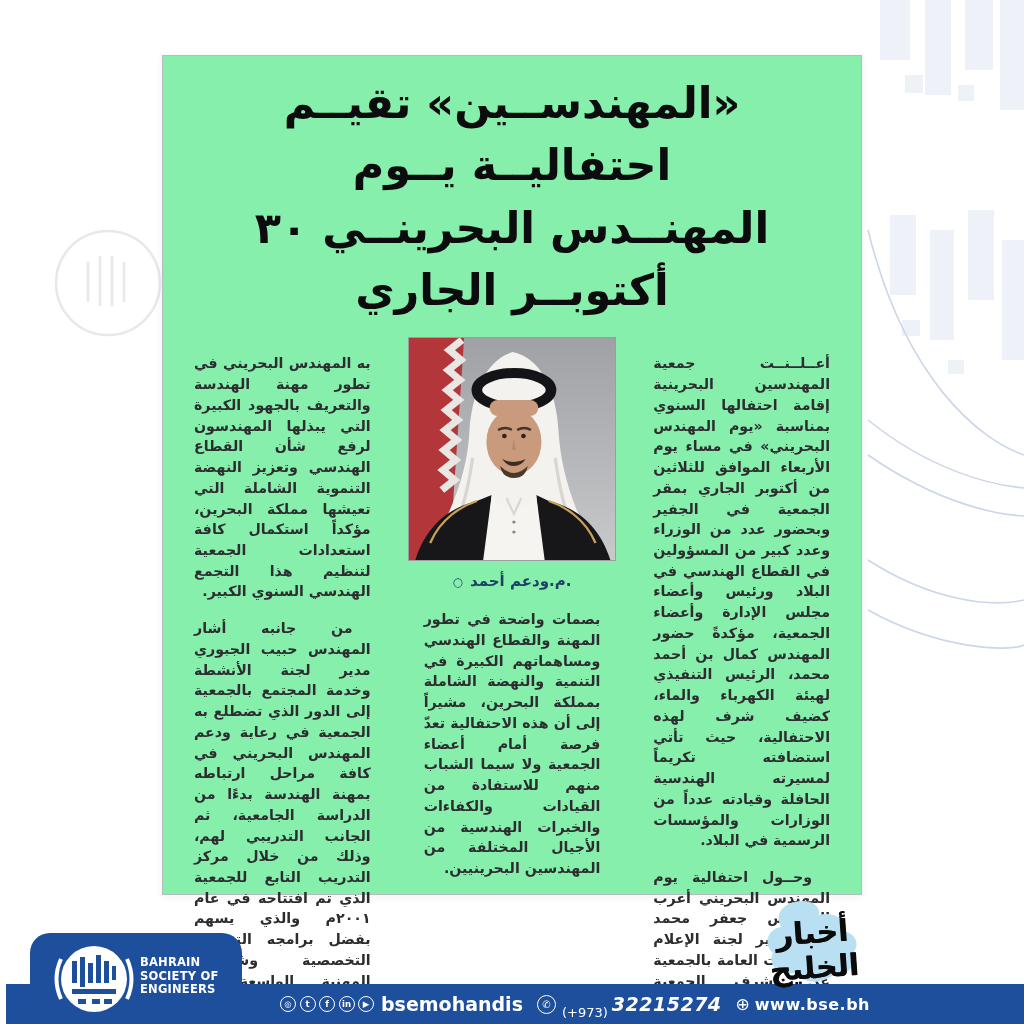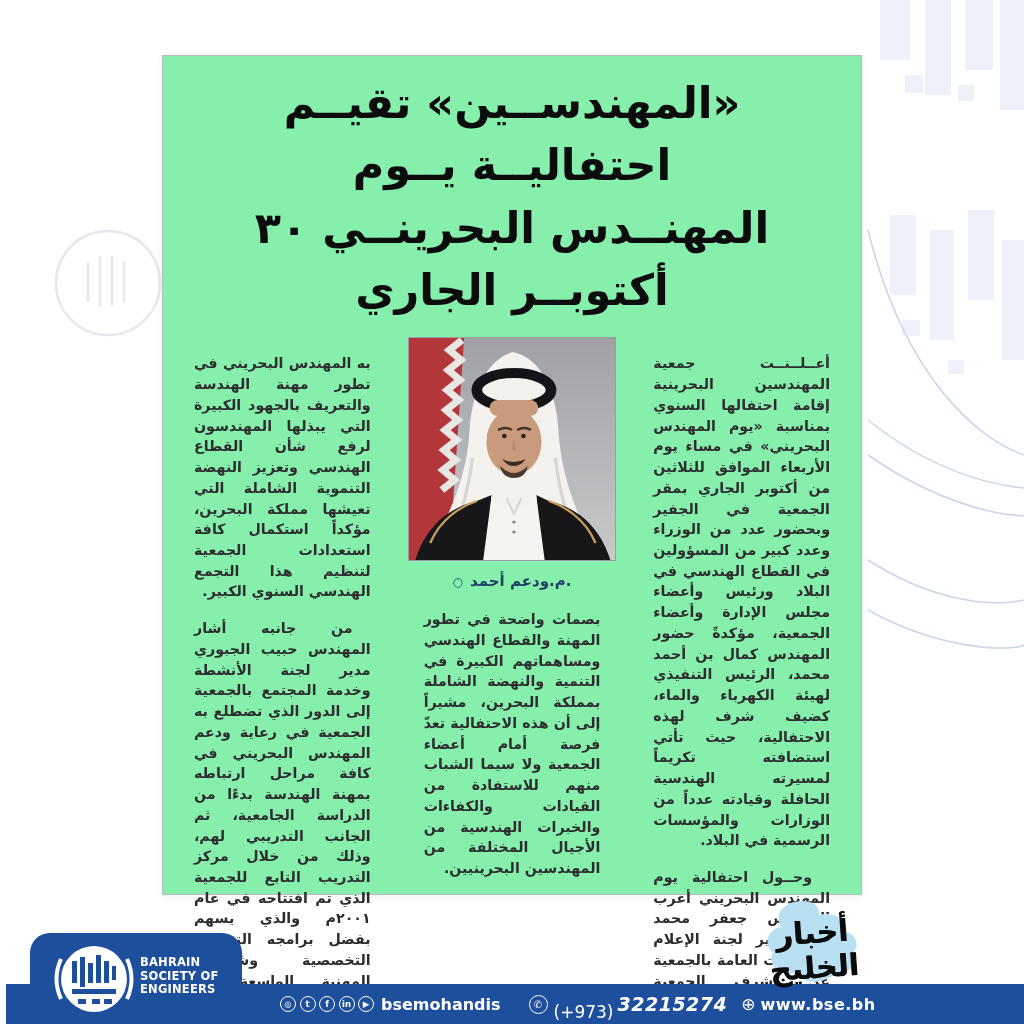--- a/index.html
+++ b/index.html
@@ -38,24 +38,24 @@
   .org{position:absolute;left:110px;top:23px;color:#fff;font-weight:bold;
        font-size:11.5px;line-height:1.18;letter-spacing:.2px;}
   .bse-logo{position:absolute;left:24px;top:6px;}
 
   .bar-content{position:absolute;left:280px;top:984px;height:40px;z-index:5;
                display:flex;align-items:center;color:#fff;}
   .soc{display:flex;gap:3.5px;align-items:center;}
   .soc .ic{width:16px;height:16px;border:1.3px solid #fff;border-radius:50%;
            display:flex;align-items:center;justify-content:center;
            font-size:8.5px;font-weight:bold;color:#fff;box-sizing:border-box;}
-  .handle{font-size:16px;font-weight:bold;margin:0 28px 0 7px;}
+  .handle{font-size:19px;font-weight:bold;margin:0 14px 0 7px;}
   .wa{width:17px;height:17px;border:1.3px solid #fff;border-radius:50%;
       display:flex;align-items:center;justify-content:center;font-size:10px;}
-  .prefix{font-size:17px;margin:16px 4px 0 6px;}
+  .prefix{font-size:13px;margin:16px 4px 0 6px;}
   .phone{font-size:19px;font-weight:bold;letter-spacing:.5px;font-style:italic;}
   .globe{font-size:17px;margin:0 5px 0 14px;line-height:1;}
   .site{font-size:16px;font-weight:bold;letter-spacing:.5px;}
 
   
   .akhbar{position:absolute;left:733px;top:893px;width:160px;height:92px;z-index:4;}
   .akhbar .map{position:absolute;left:28px;top:4px;}
   .akhbar .nm{position:absolute;left:0;top:22px;width:160px;text-align:center;
               direction:rtl;color:#0b0b0c;font-size:30px;font-weight:bold;
               transform:rotate(-4deg);text-shadow:0.6px 0 #0b0b0c;}

